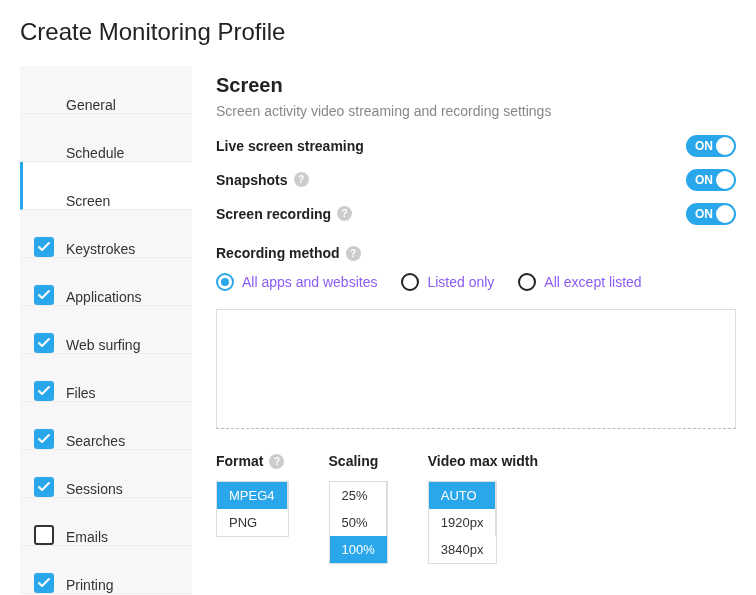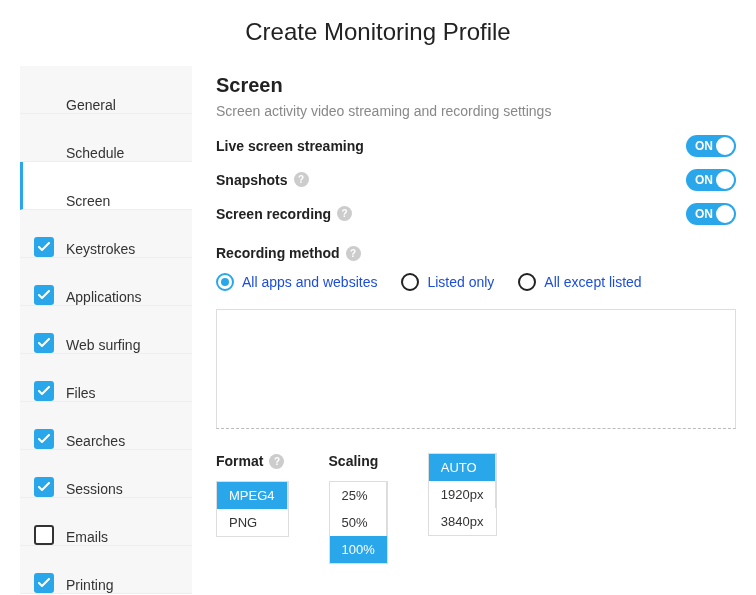--- a/index.html
+++ b/index.html
@@ -9,21 +9,20 @@
     color: #333;
     background: #fff;
     padding: 18px 20px;
     width: 756px;
   }
   h1 {
     font-size: 24px;
     font-weight: 400;
     color: #222;
     margin-bottom: 20px;
-    text-align: center;
   }
   .layout { display: flex; gap: 24px; }
   .sidebar { width: 172px; flex-shrink: 0; }
   .sidebar-item {
     display: flex;
     align-items: flex-end;
     height: 48px;
     padding: 0 10px 0 14px;
     border-bottom: 1px solid #eee;
     background: #f7f7f7;
@@ -70,21 +69,21 @@
     background: #2aa7ea; position: relative; cursor: pointer;
     color: #fff; font-size: 12px; font-weight: 700;
     display: flex; align-items: center; padding-left: 9px;
   }
   .toggle::after {
     content: ""; position: absolute; right: 2px; top: 2px;
     width: 18px; height: 18px; border-radius: 50%; background: #fff;
   }
   .section-label { font-weight: 600; color: #222; margin: 20px 0 12px; display: flex; align-items: center; gap: 6px;}
   .radios { display: flex; gap: 24px; margin-bottom: 18px; }
-  .radio-opt { display: flex; align-items: center; gap: 8px; cursor: pointer; color: #1d4ed8;}
+  .radio-opt { display: flex; align-items: center; gap: 8px; cursor: pointer; color: #8b5cf6;}
   .radio {
     width: 18px; height: 18px; border-radius: 50%;
     border: 2px solid #222; display: flex; align-items: center; justify-content: center;
   }
   .radio.selected { border-color: #2aa7ea; }
   .radio.selected::after {
     content: ""; width: 8px; height: 8px; border-radius: 50%; background: #2aa7ea;
   }
   .textarea {
     width: 100%; height: 120px; border: 1px solid #ddd;
@@ -251,20 +250,21 @@
       </div>
       <div class="control-group">
         <div class="control-label">Scaling</div>
         <div class="seg" id="seg-scaling">
             <div class="seg-btn">25%</div>
             <div class="seg-btn">50%</div>
             <div class="seg-btn active">100%</div>
           </div>
       </div>
       <div class="control-group">
+        <div class="control-label">Video max width</div>
         <div class="seg" id="seg-vmw">
             <div class="seg-btn active">AUTO</div>
             <div class="seg-btn">1920px</div>
             <div class="seg-btn">3840px</div>
           </div>
       </div>
     </div>
 
   </div>
 </div>

